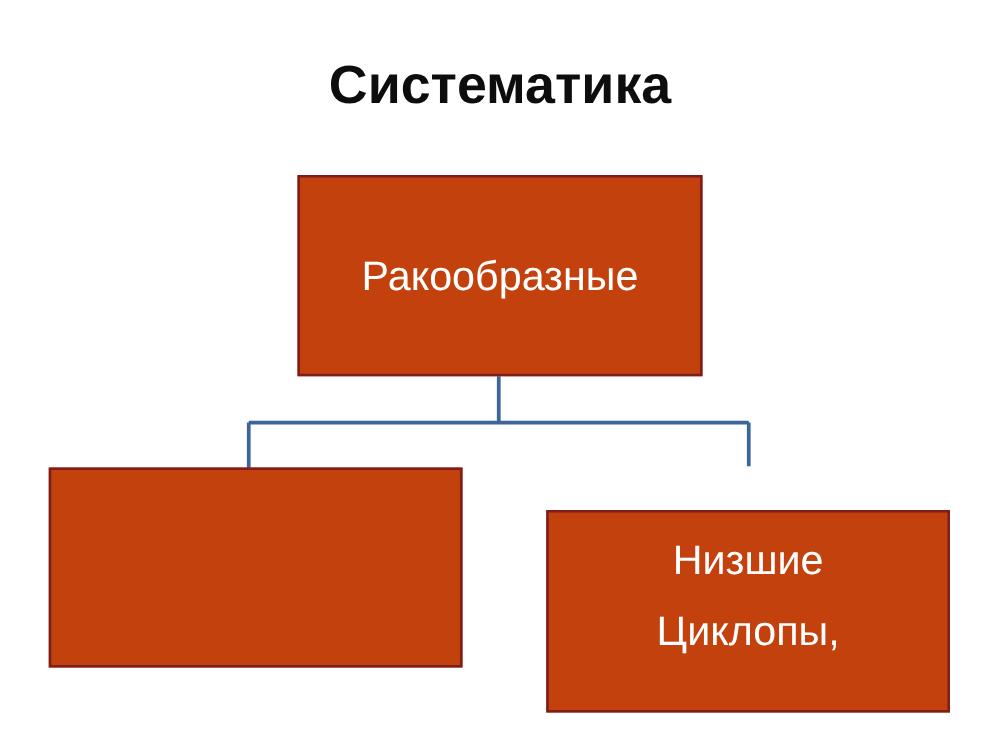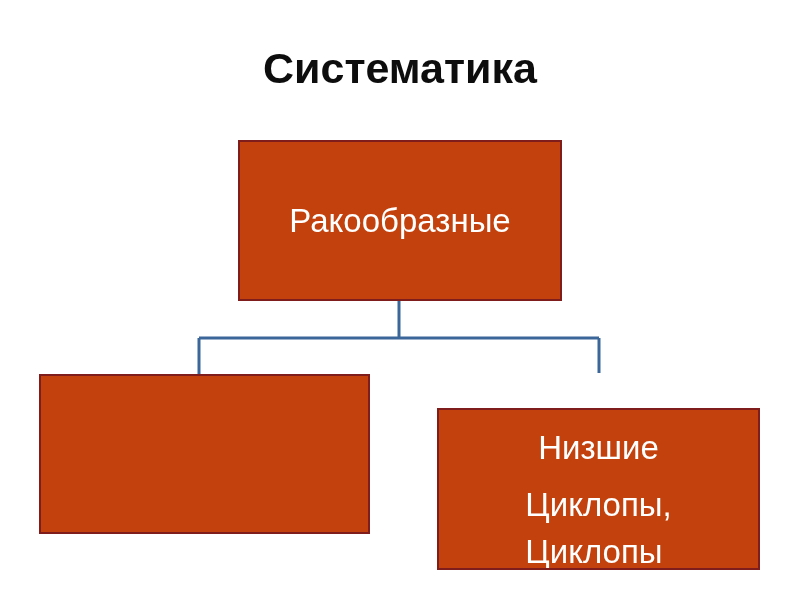--- a/index.html
+++ b/index.html
@@ -128,17 +128,16 @@
     <span class="line">Ракообразные</span>
   </div>
 
   <div class="node" id="node-left">
   </div>
 
   <div class="node" id="node-right">
     <span class="line head-line">Низшие</span>
     <span class="sub-block">
       <span class="line">Циклопы,</span>
-      <span class="line">Циклопы</span>
     </span>
   </div>
 
 </div>
 
 </body></html>

